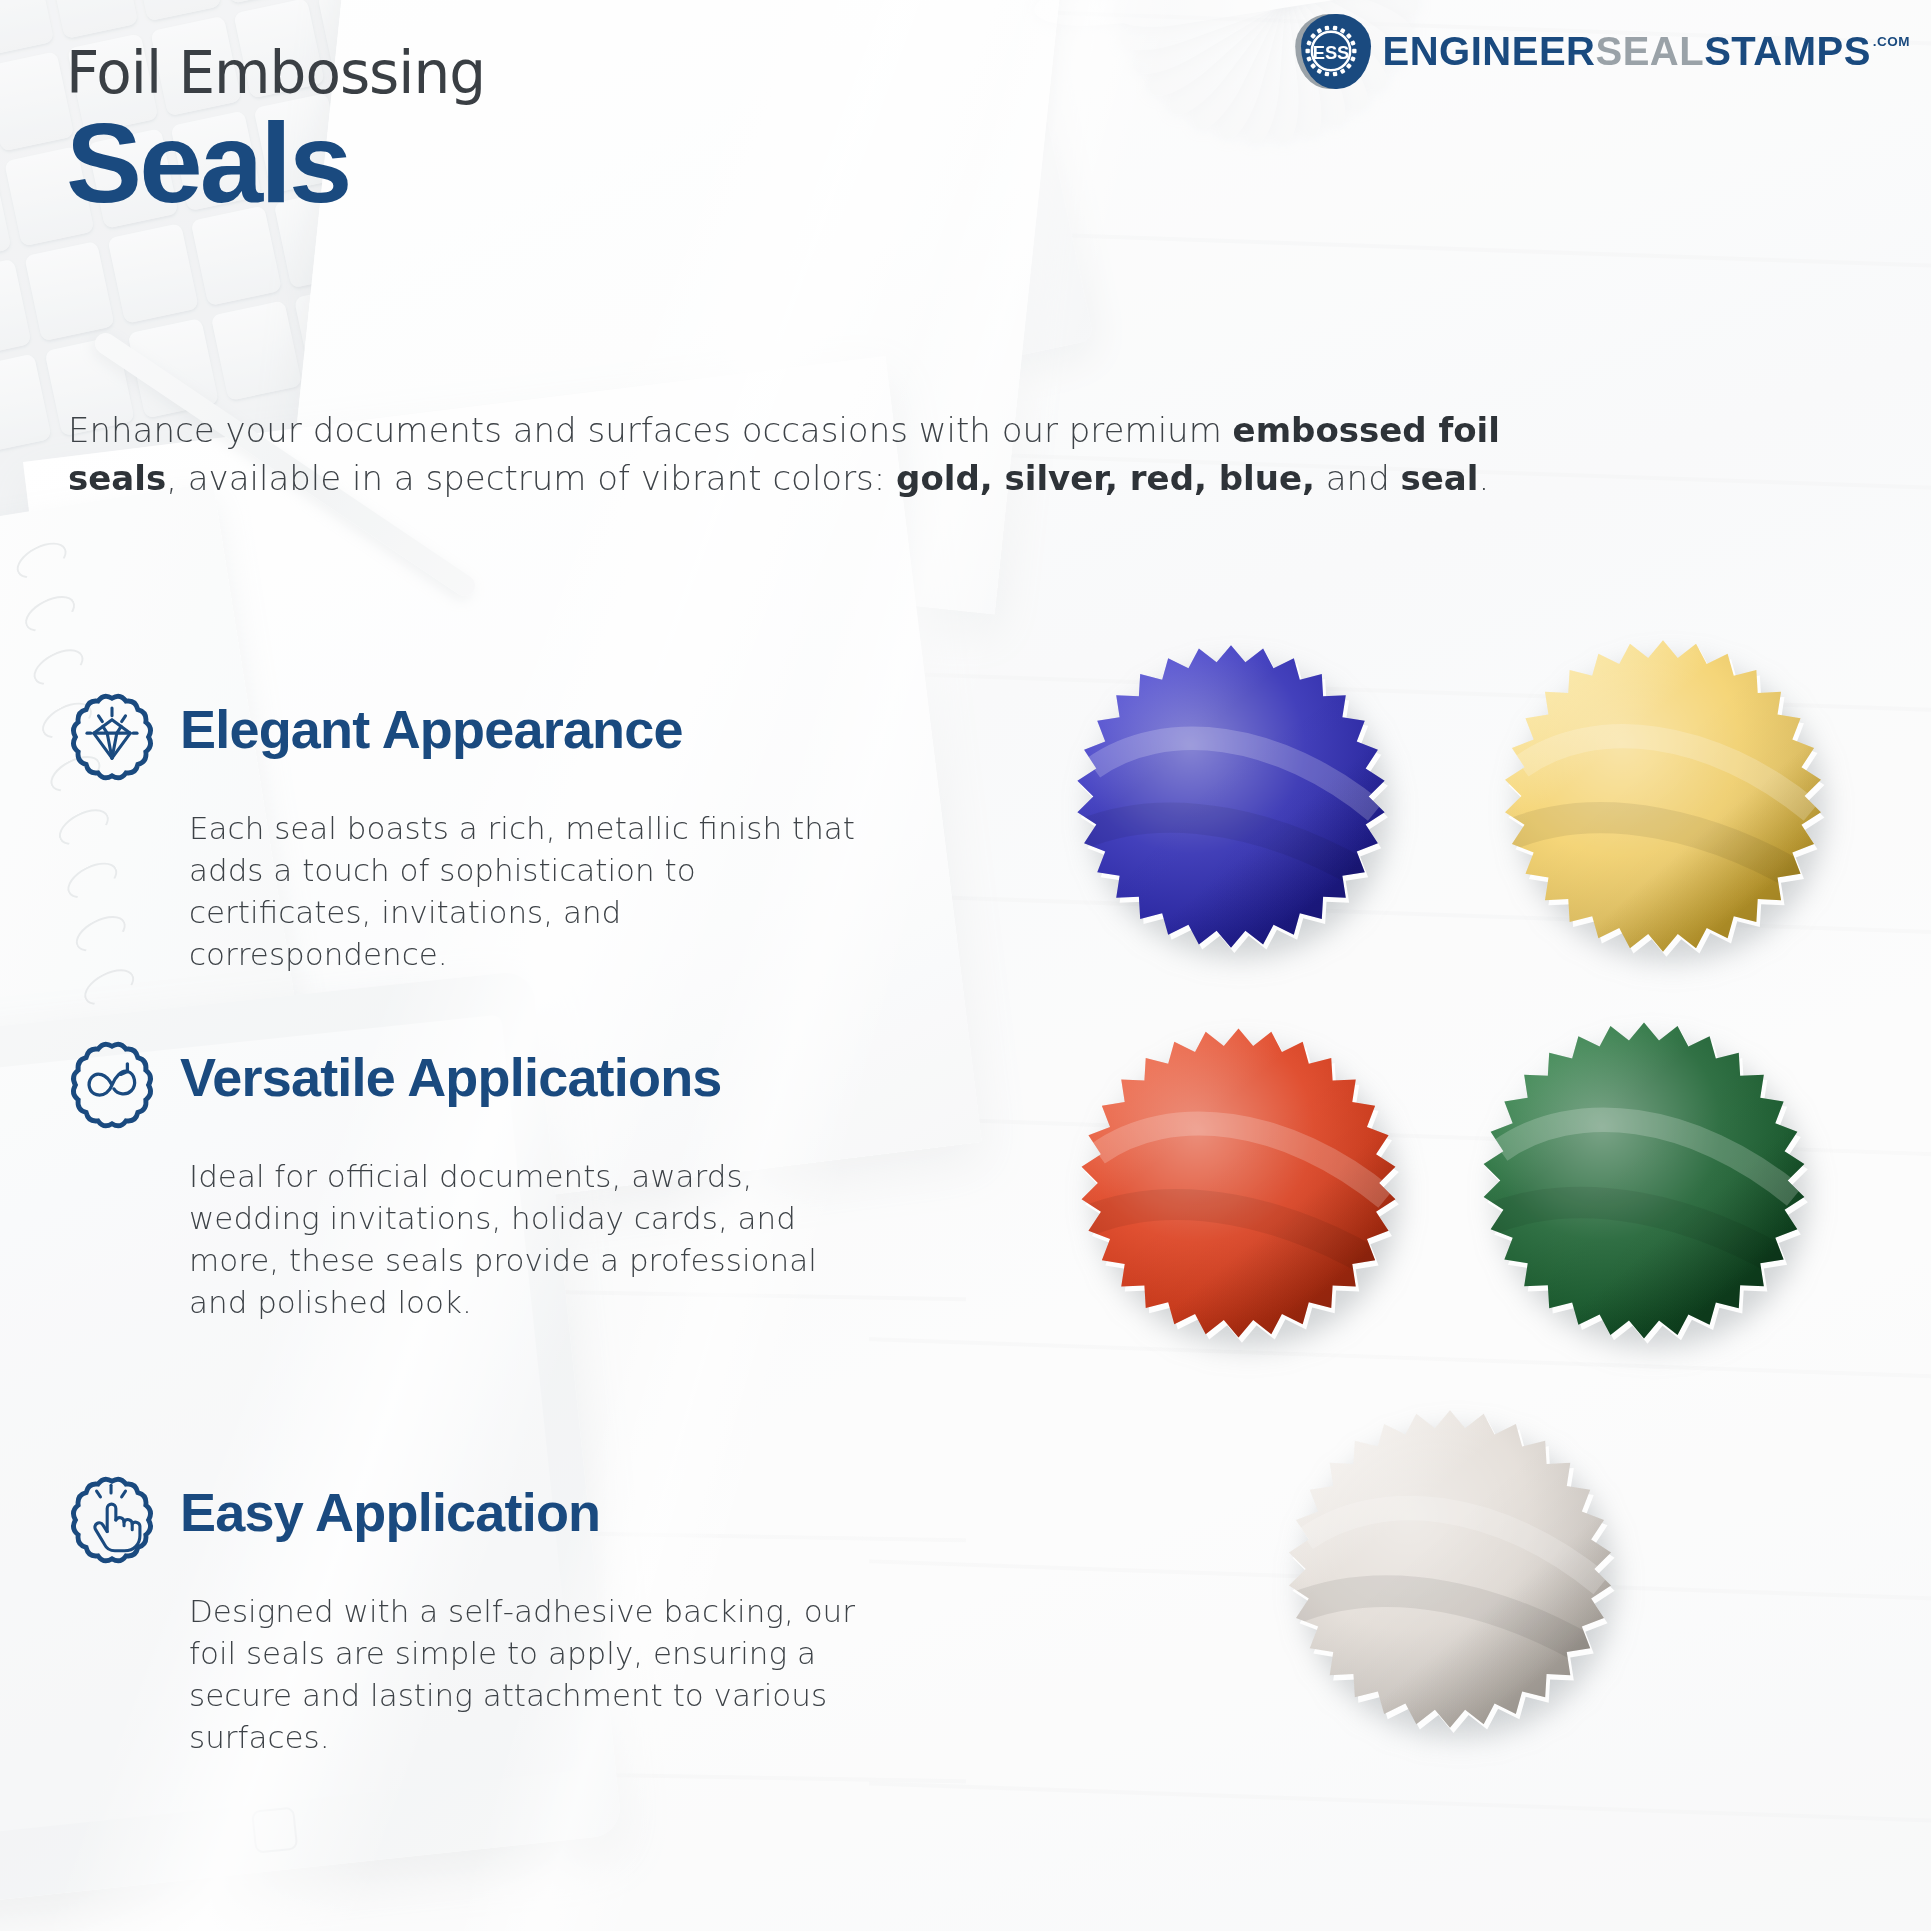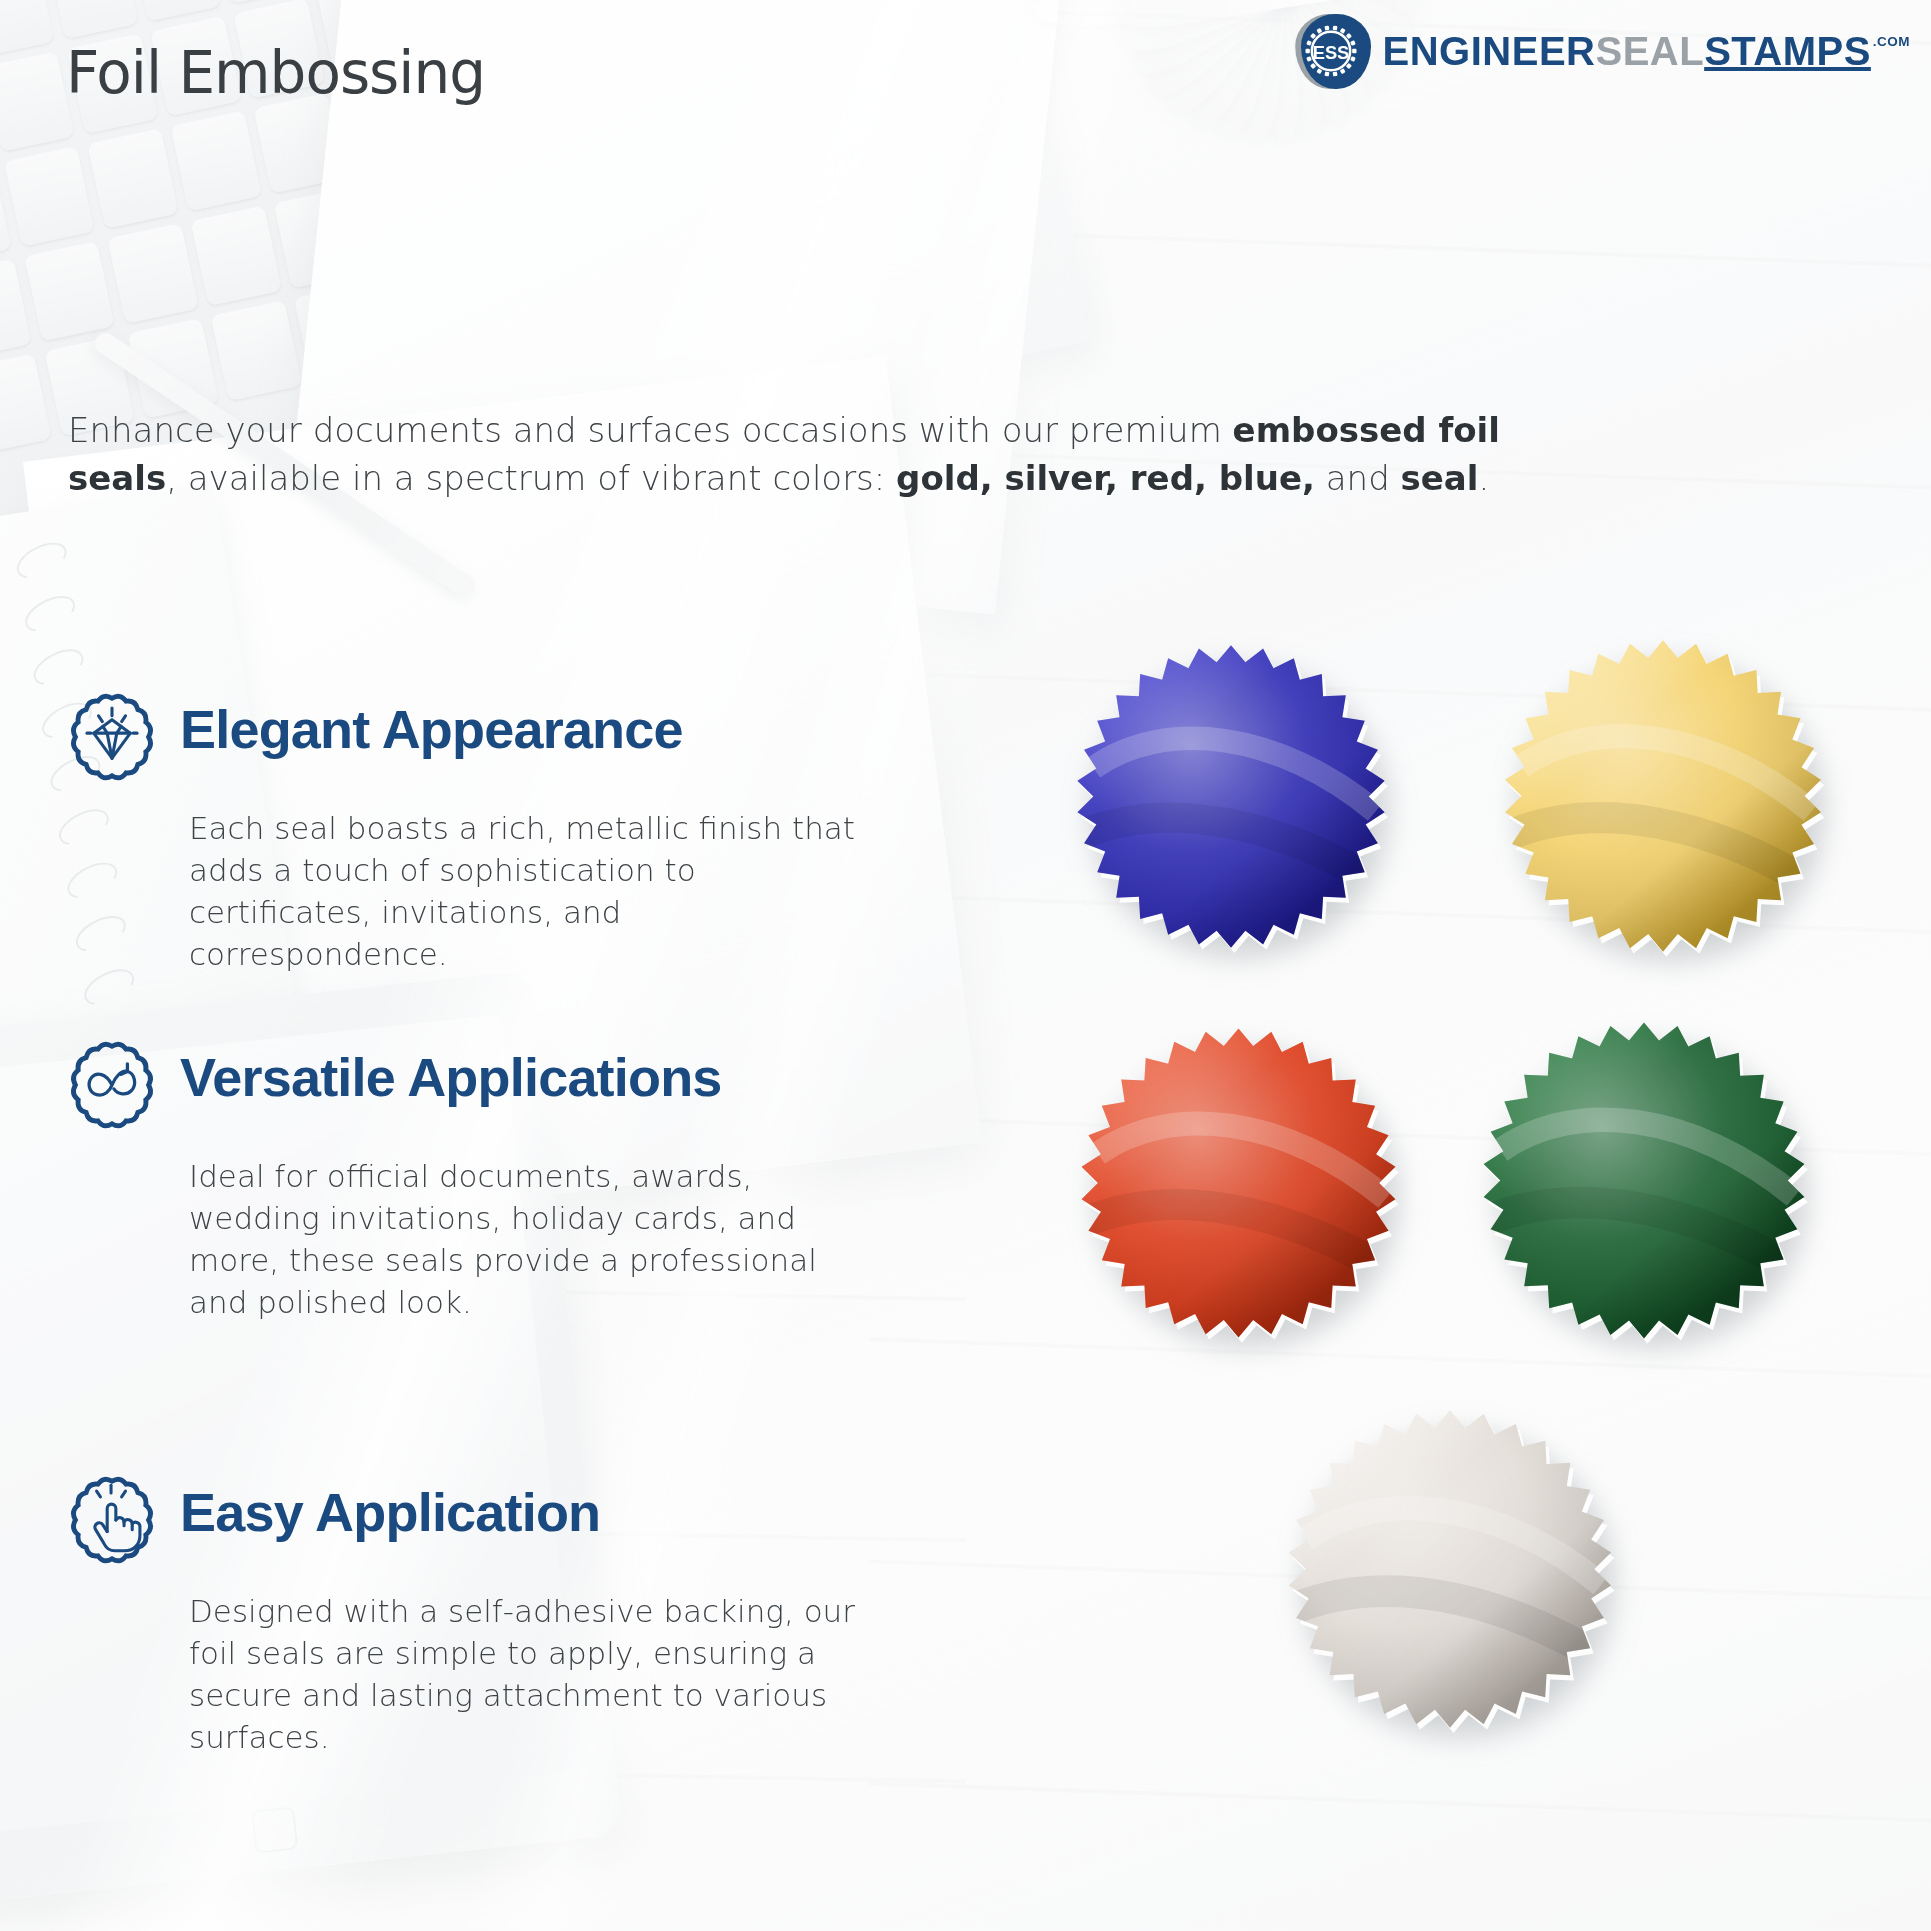--- a/index.html
+++ b/index.html
@@ -174,21 +174,21 @@
     display:flex;align-items:center;justify-content:flex-start;
   }
   .logo-badge svg{display:block;}
   .logo-word{
     display:flex;align-items:baseline;
     font-weight:bold;letter-spacing:0.5px;
     font-size:40px;line-height:1;justify-content:space-between;
   }
   .lw-a{color:#1a4a7f;}
   .lw-b{color:#9aa2a8;}
-  .lw-c{color:#1a4a7f;text-decoration:underline;}
+  .lw-c{color:#1a4a7f;}
   .lw-dot{color:#1a4a7f;font-size:13.5px;font-weight:bold;margin-left:1.9px;
           transform:translateY(-19.3px);display:inline-block;}
 
   
   .headline{position:absolute;left:66px;top:46px;}
   .h-thin{
     font-size:58px;line-height:.96;color:#3a3f44;font-weight:400;
     letter-spacing:-1px;font-family:"DejaVu Sans",sans-serif;
   }
   .h-bold{
@@ -414,20 +414,21 @@
       <div class="logo-word">
         <span class="lw-a">ENGINEER</span>
         <span class="lw-b">SEAL</span>
         <span class="lw-c">STAMPS</span>
         <span class="lw-dot">.COM</span>
       </div>
     </div>
 
     <div class="headline">
       <div class="h-thin">Foil Embossing</div>
+      <div class="h-bold">Seals</div>
     </div>
 
     <div class="subtitle">
       <span>Enhance your documents and surfaces occasions with our premium </span><b>embossed foil seals</b><span>, available in a spectrum of vibrant colors: </span><b>gold, silver, red, blue,</b><span> and </span><b>seal</b><span>.</span>
     </div>
 
     <div class="feature f1">
       <div class="f-head">
         <div class="badge">
           <svg viewBox="0 0 108 116" aria-hidden="true">

